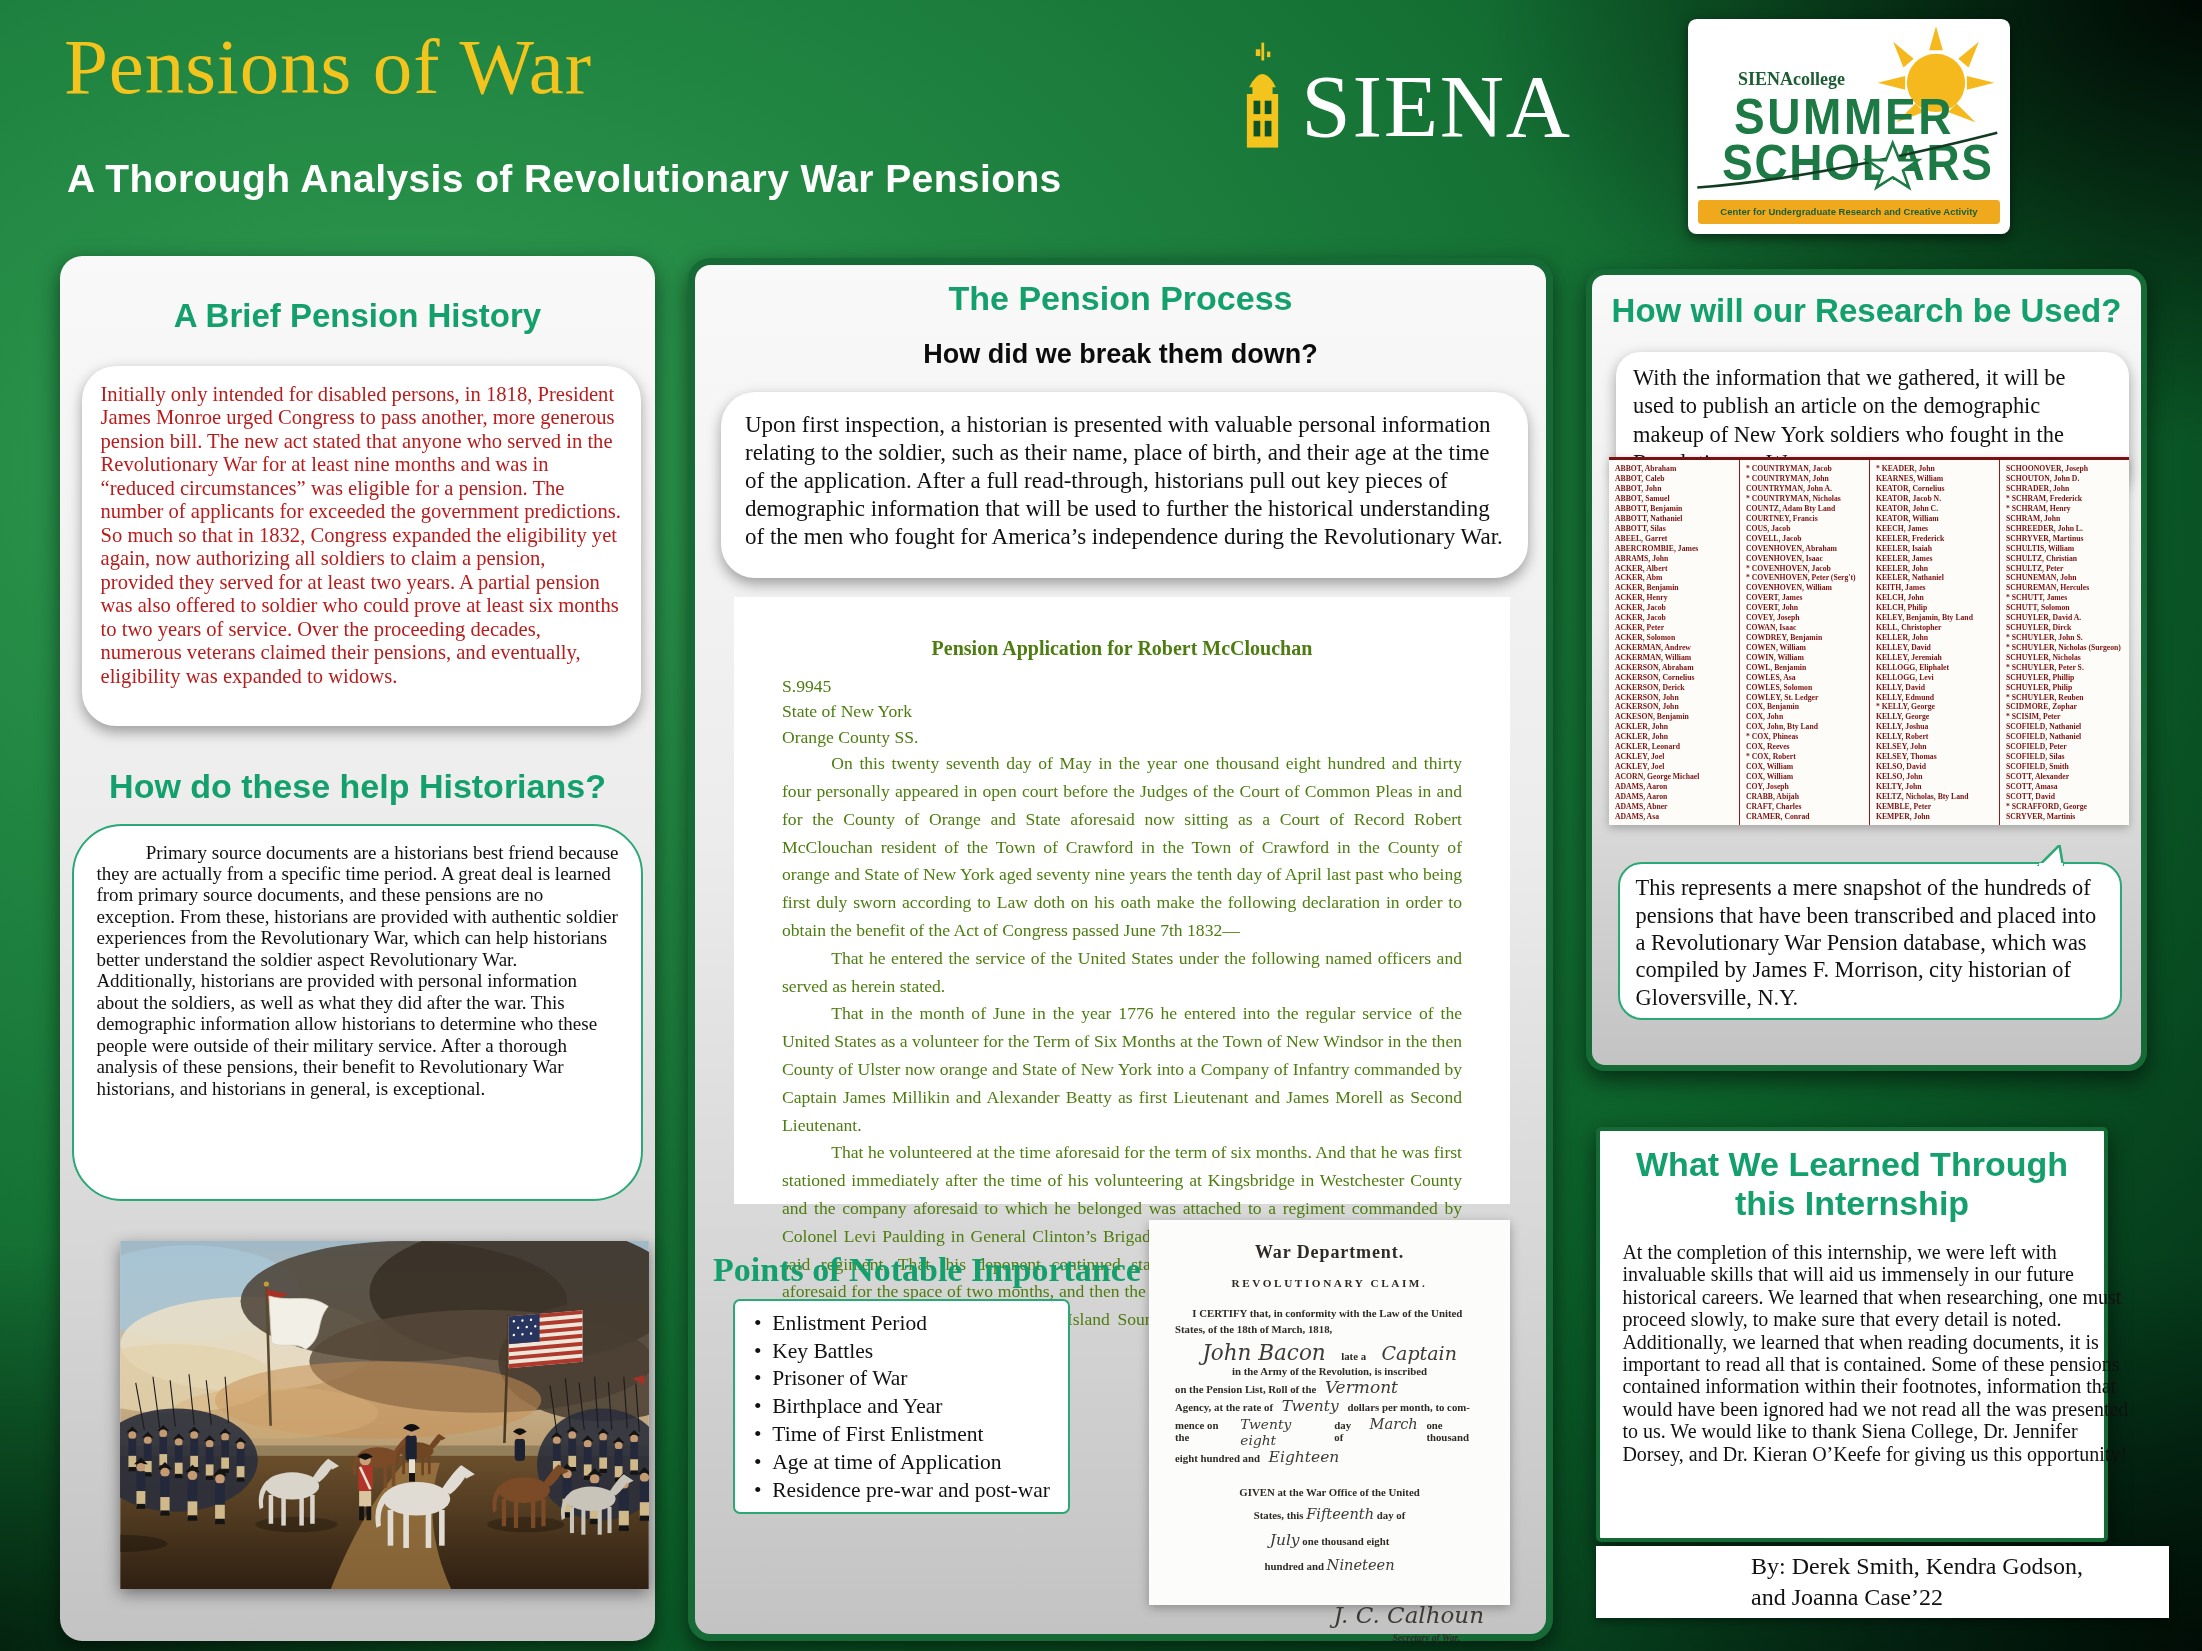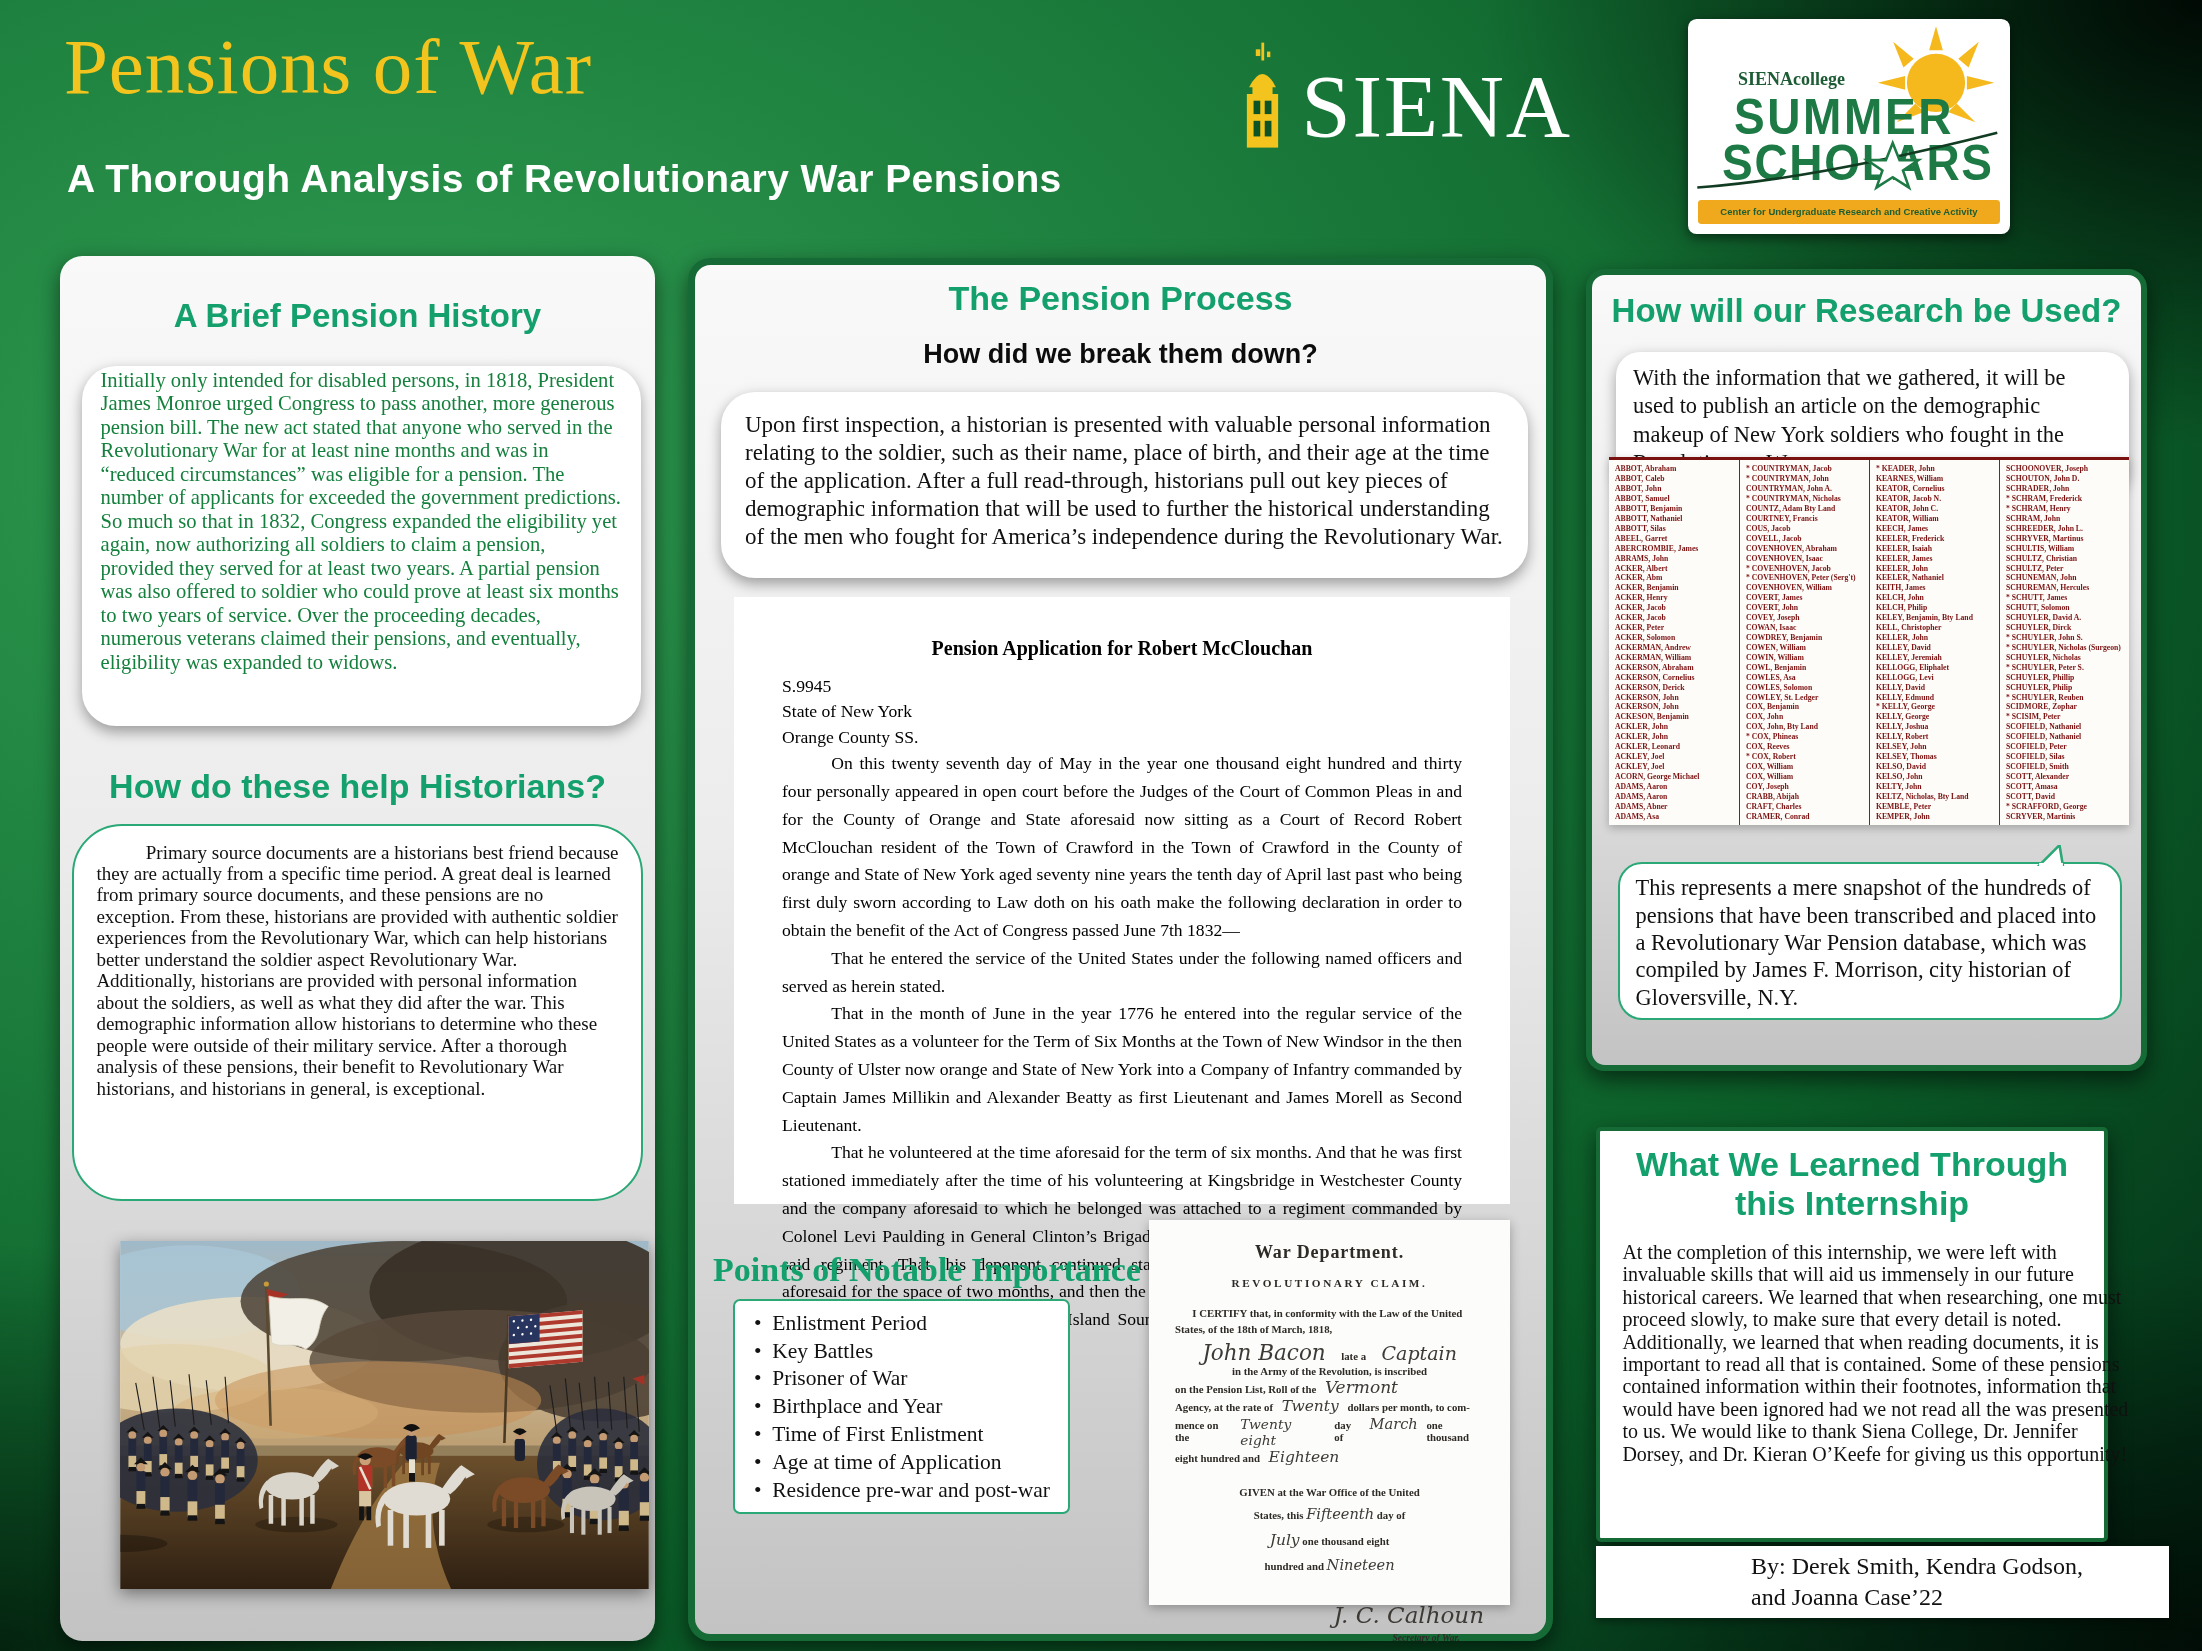--- a/index.html
+++ b/index.html
@@ -66,21 +66,21 @@
 
   .green-h { font-weight:bold; color:#14a06d; text-align:center; }
 
   
   .pl-h1 { position:absolute; left:0; right:0; top:41px; font-size:33px; }
   .card {
     background:#fff; border-radius:34px; box-shadow:0 5.2px 13.8px rgba(0,0,0,.35);
   }
   .pl-card1 {
     position:absolute; left:21.5px; top:110px; width:559px; height:360px;
-    padding:3px 19px; font-family:"Liberation Serif", serif; font-size:20.6px; line-height:1.14; color:#15803d;
+    padding:17px 19px; font-family:"Liberation Serif", serif; font-size:20.6px; line-height:1.14; color:#b91c1c;
   }
   .pl-h2 { position:absolute; left:0; right:0; top:511px; font-size:34px; }
   .pl-bubble {
     position:absolute; left:12px; top:568px; width:571px; height:377px;
     background:#fff; border:2.6px solid #2aa876; border-radius:50px;
     padding:15.5px 22.4px; font-family:"Liberation Serif", serif; font-size:19px; line-height:1.13; color:#111;
   }
   .pl-bubble p { text-indent:2.6em; }
   .pl-painting {
     position:absolute; left:60px; top:985px; width:529px; height:348px;
@@ -90,21 +90,21 @@
   
   .pm-h1 { position:absolute; left:0; right:0; top:13.8px; font-size:34px; }
   .pm-h2 { position:absolute; left:0; right:0; top:74px; font-size:27px; font-weight:bold; color:#0c0c0c; text-align:center; }
   .pm-card {
     position:absolute; left:26px; top:127px; width:807px; height:186px;
     padding:19px 24px; font-family:"Liberation Serif", serif; font-size:23px; line-height:1.22; color:#111;
   }
   .pm-doc {
     position:absolute; left:39px; top:332px; width:776px; height:607px;
     background:#fff; padding:40px 48px 0 48px;
-    font-family:"Liberation Serif", serif; color:#000000;
+    font-family:"Liberation Serif", serif; color:#4d7c0f;
   }
   .doc-title { text-align:center; font-weight:bold; font-size:20px; margin-bottom:13.8px; }
   .doc-meta  { font-size:17.6px; line-height:1.45; }
   .doc-paras p {
     font-size:17.6px; line-height:1.58; text-align:justify; text-indent:2.8em; margin:0;
   }
   .pm-points-h {
     position:absolute; left:17px; top:986px; width:430px;
     font-family:"Liberation Serif", serif; font-weight:bold; font-size:34px; color:#14a06d; text-align:center;
   }

